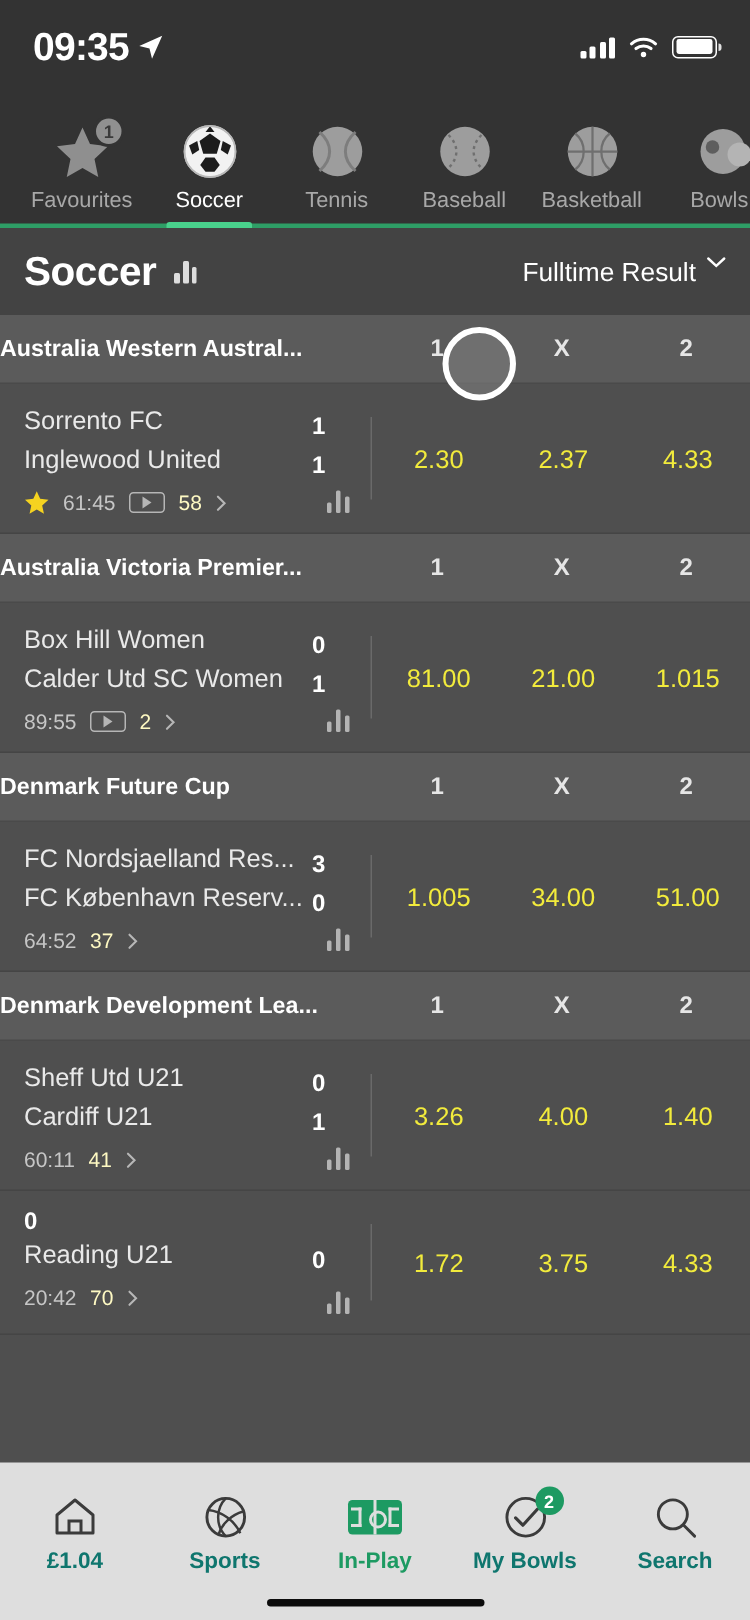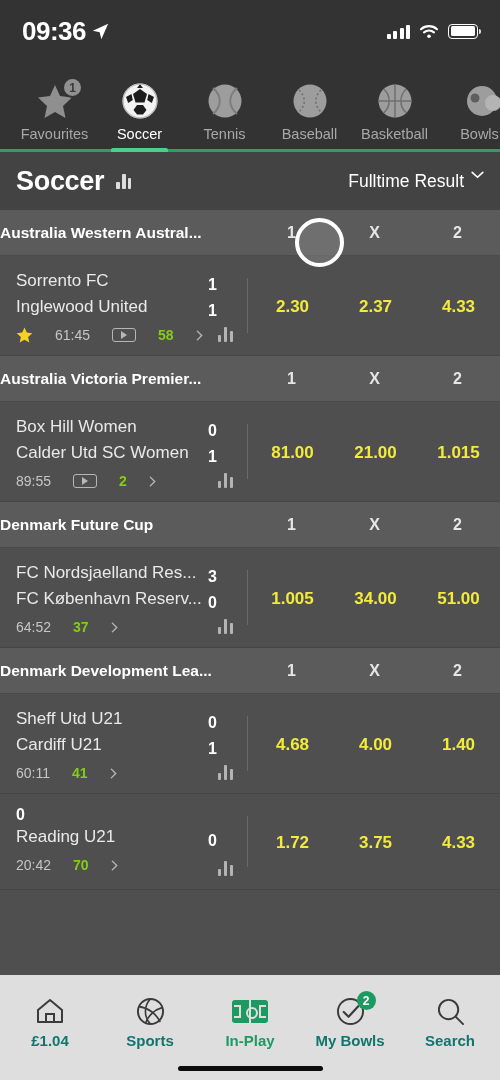--- a/index.html
+++ b/index.html
@@ -90,37 +90,37 @@
     position:relative; min-height:96px;
   }
   .m-left { flex:1; padding-left:16px; min-width:0; position:relative; }
   .m-teamline { display:flex; align-items:flex-end; }
   .m-team {
     color:#e9e9e9; font-size:17px; line-height:26px;
     white-space:nowrap; overflow:hidden; text-overflow:ellipsis;
     width:192px; flex:0 0 192px;
   }
   .m-score { color:#ffffff; font-size:16px; font-weight:bold; width:30px; text-align:left; }
-  .m-meta { display:flex; align-items:center; gap:22px; margin-top:5px; height:20px; }
+  .m-meta { display:flex; align-items:center; gap:9px; margin-top:5px; height:20px; }
   .m-star { width:17px; height:16px; }
   .m-time { color:#c6c6c6; font-size:14px; }
   .vid {
     width:24px; height:14px; border:1.4px solid #b6b6b6; border-radius:3px;
     display:flex; align-items:center; justify-content:center;
   }
   .vid b { display:block; width:0; height:0; border-left:6px solid #b6b6b6;
            border-top:4px solid transparent; border-bottom:4px solid transparent; }
-  .m-count { color:#84cc16; font-size:14px;font-weight:bold; }
+  .m-count { color:#fef9c3; font-size:14px; }
   .chev-r { width:7px; height:11px; }
   .m-stats { position:absolute; left:218px; bottom:3px; }
   .divider { position:absolute; left:247px; top:10px; bottom:12px; width:1px; background:#6a6a6a; }
   .m-odds { display:flex; align-items:center; }
   .odd {
     width:83px; flex:0 0 83px; text-align:center;
-    color:#f2eb3c; font-size:17px; font-weight:bold;
+    color:#f2eb3c; font-size:17px; font-weight:normal;
   }
 
   
   .bars { display:flex; align-items:flex-end; gap:2.5px; height:15px; }
   .bars i { display:block; width:3.4px; background:#b4b4b4; border-radius:1px; }
   .bars i:nth-child(1){height:7px;} .bars i:nth-child(2){height:15px;} .bars i:nth-child(3){height:11px;}
   .bars.light i { background:#dddddd; }
 
   
   .list { position:absolute; top:210px; left:0; right:0; bottom:105px; overflow:hidden; }
@@ -163,21 +163,21 @@
   .pitch i.l{ left:2px; border-left:none; }
   .pitch i.r{ right:2px; border-right:none; }
 </style>
 </head>
 <body>
 
 <div id="app">
 
   <div class="statusbar">
     <div class="status-left">
-      <span class="status-time">09:36</span>
+      <span class="status-time">09:35</span>
       <svg class="loc-arrow" viewBox="0 0 20 20">
         <path d="M19 1 L1 9 L9 11 L11 19 Z" fill="#ffffff"></path>
       </svg>
     </div>
     <div class="status-right">
       <span class="sig">
           <i></i>
           <i></i>
           <i></i>
           <i></i>
@@ -418,21 +418,21 @@
           </svg>
         </div>
         <span class="bars m-stats">
             <i></i>
             <i></i>
             <i></i>
           </span>
         <span class="divider"></span>
       </div>
       <div class="m-odds">
-        <span class="odd">4.68</span>
+        <span class="odd">3.26</span>
         <span class="odd">4.00</span>
         <span class="odd">1.40</span>
       </div>
     </div>
     <div class="match">
       <div class="m-left">
         <div class="m-teamline">
           <span class="m-score">0</span>
         </div>
         <div class="m-teamline">

